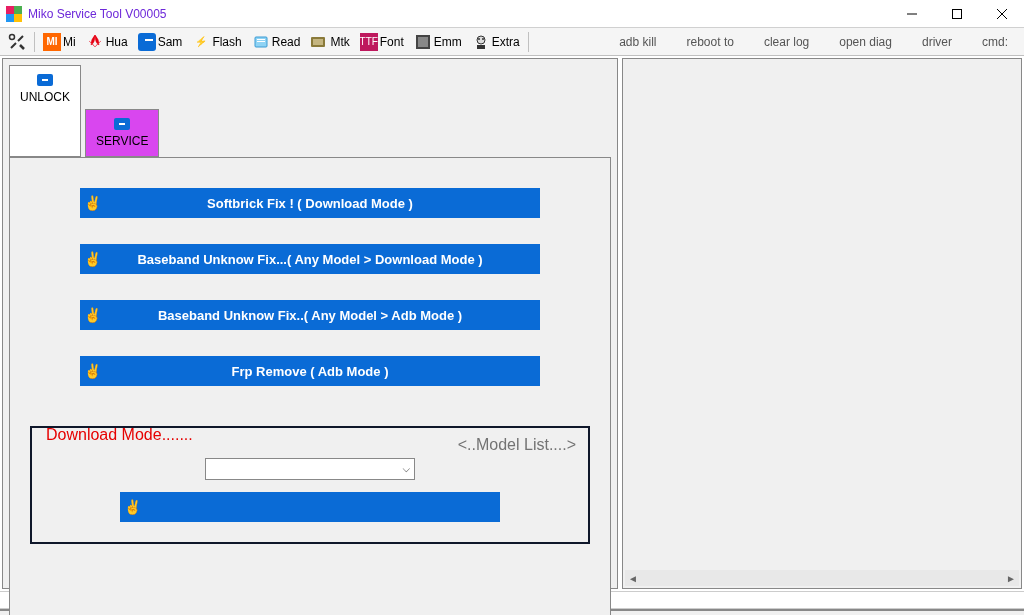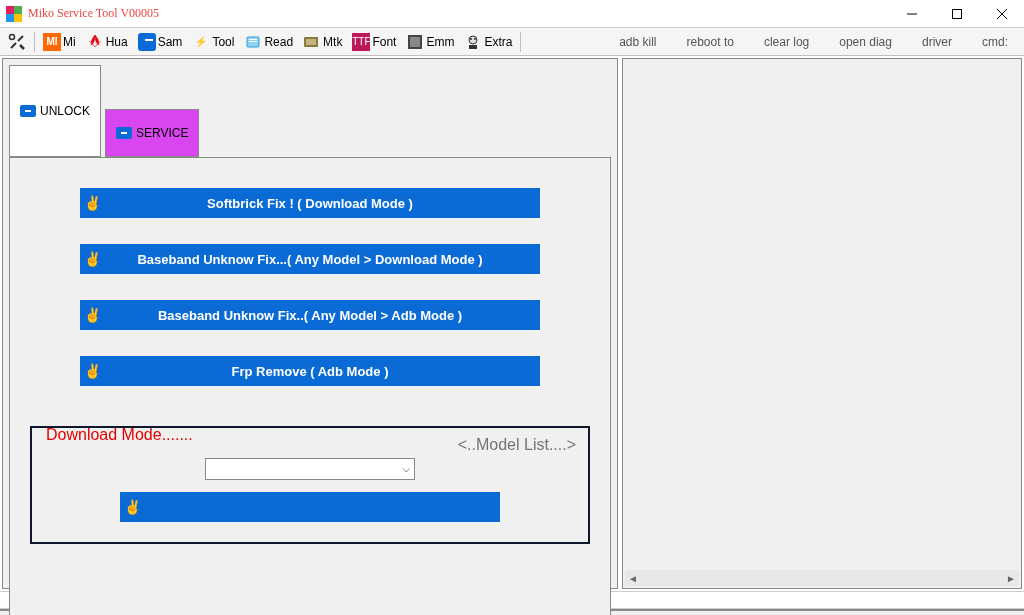--- a/index.html
+++ b/index.html
@@ -1,38 +1,38 @@
 <!DOCTYPE html>
 <html><head>
 <meta charset="utf-8">
 <style>
   * { box-sizing: border-box; margin: 0; padding: 0; }
   body { font-family: "Segoe UI", Tahoma, sans-serif; font-size: 12px; background: #fff; width: 1024px; height: 615px; overflow: hidden; }
   
   .titlebar { height: 28px; background: #fff; display: flex; align-items: center; border-bottom: 1px solid #d0d0d0; }
   .app-icon { width: 16px; height: 16px; margin: 0 6px; display: inline-block; }
   .app-icon svg { width: 16px; height: 16px; }
-  .title-text { flex: 1; font-size: 12px; color: #ef4444; font-family: Liberation Serif, serif; }
+  .title-text { flex: 1; font-size: 12px; color: #6d28d9; }
   .win-controls { display: flex; }
   .win-btn { width: 45px; height: 28px; display: flex; align-items: center; justify-content: center; font-size: 11px; cursor: pointer; }
   
   .toolbar { height: 28px; background: #f5f5f5; border-bottom: 1px solid #c0c0c0; display: flex; align-items: center; padding: 0 4px; }
   .toolbar-group { display: flex; align-items: center; gap: 2px; }
   .tbtn { display: flex; align-items: center; gap: 2px; padding: 2px 4px; cursor: pointer; font-size: 12px; }
   .tbtn .ticon { width: 18px; height: 18px; display: inline-flex; align-items: center; justify-content: center; font-size: 10px; }
   .tsep { width: 1px; height: 20px; background: #c0c0c0; margin: 0 2px; }
   .toolbar-right { margin-left: auto; display: flex; gap: 30px; padding-right: 12px; color: #555; font-size: 12px; }
   .toolbar-right span { cursor: pointer; }
   
   .main { display: flex; height: 535px; }
   .left-panel { width: 616px; border: 1px solid #888; margin: 2px; background: #f0f0f0; position: relative; }
   .right-panel { flex: 1; border: 1px solid #888; margin: 2px; background: #f0f0f0; position: relative; }
   
   .tabs-row { display: flex; padding: 6px 6px 0 6px; gap: 4px; }
-  .tab { display: flex; align-items: center; gap: 4px; padding: 16px 10px; border: 1px solid #888; background: #fff; cursor: pointer; font-size: 12px; }
+  .tab { display: flex; align-items: center; gap: 4px; padding: 8px 10px; border: 1px solid #888; background: #fff; cursor: pointer; font-size: 12px; flex-direction: column; }
   .tab.inactive { background: #d946ef; margin-top: 44px; }
   .tab .tab-icon { width: 16px; height: 12px; background: #0a6bd6; display: inline-block; border-radius: 2px; position: relative; }
   .tab .tab-icon::after { content: ""; position: absolute; width: 6px; height: 2px; background: #fff; top: 5px; left: 5px; }
   
   .content-box { border: 1px solid #888; margin: 0 6px 6px 6px; padding: 10px; background: #f0f0f0; height: 490px; position: relative; }
   
   .big-btn { width: 460px; height: 30px; background: #0a6bd6; color: #fff; display: flex; align-items: center; margin: 20px auto 26px auto; cursor: pointer; position: relative; font-weight: bold; font-size: 13px; }
   .big-btn .btn-icon { width: 26px; height: 30px; background: #0a6bd6; display: flex; align-items: center; justify-content: center; font-size: 14px; }
   .big-btn .btn-label { flex: 1; text-align: center; padding-right: 26px; }
   
@@ -120,21 +120,21 @@
           </svg>
       </span>
       <span>Hua</span>
     </div>
     <div class="tbtn">
       <span class="ticon icon-sam"></span>
       <span>Sam</span>
     </div>
     <div class="tbtn">
       <span class="ticon icon-flash">⚡</span>
-      <span>Tool</span>
+      <span>Flash</span>
     </div>
     <div class="tbtn">
       <span class="ticon">
         <svg width="18" height="18" viewBox="0 0 18 18">
             <rect x="3" y="4" width="12" height="10" rx="1" fill="#8fd3f4" stroke="#3a9bd4"></rect>
             <rect x="5" y="6" width="8" height="1" fill="#fff"></rect>
             <rect x="5" y="8" width="8" height="1" fill="#fff"></rect>
           </svg>
       </span>
       <span>Read</span>

